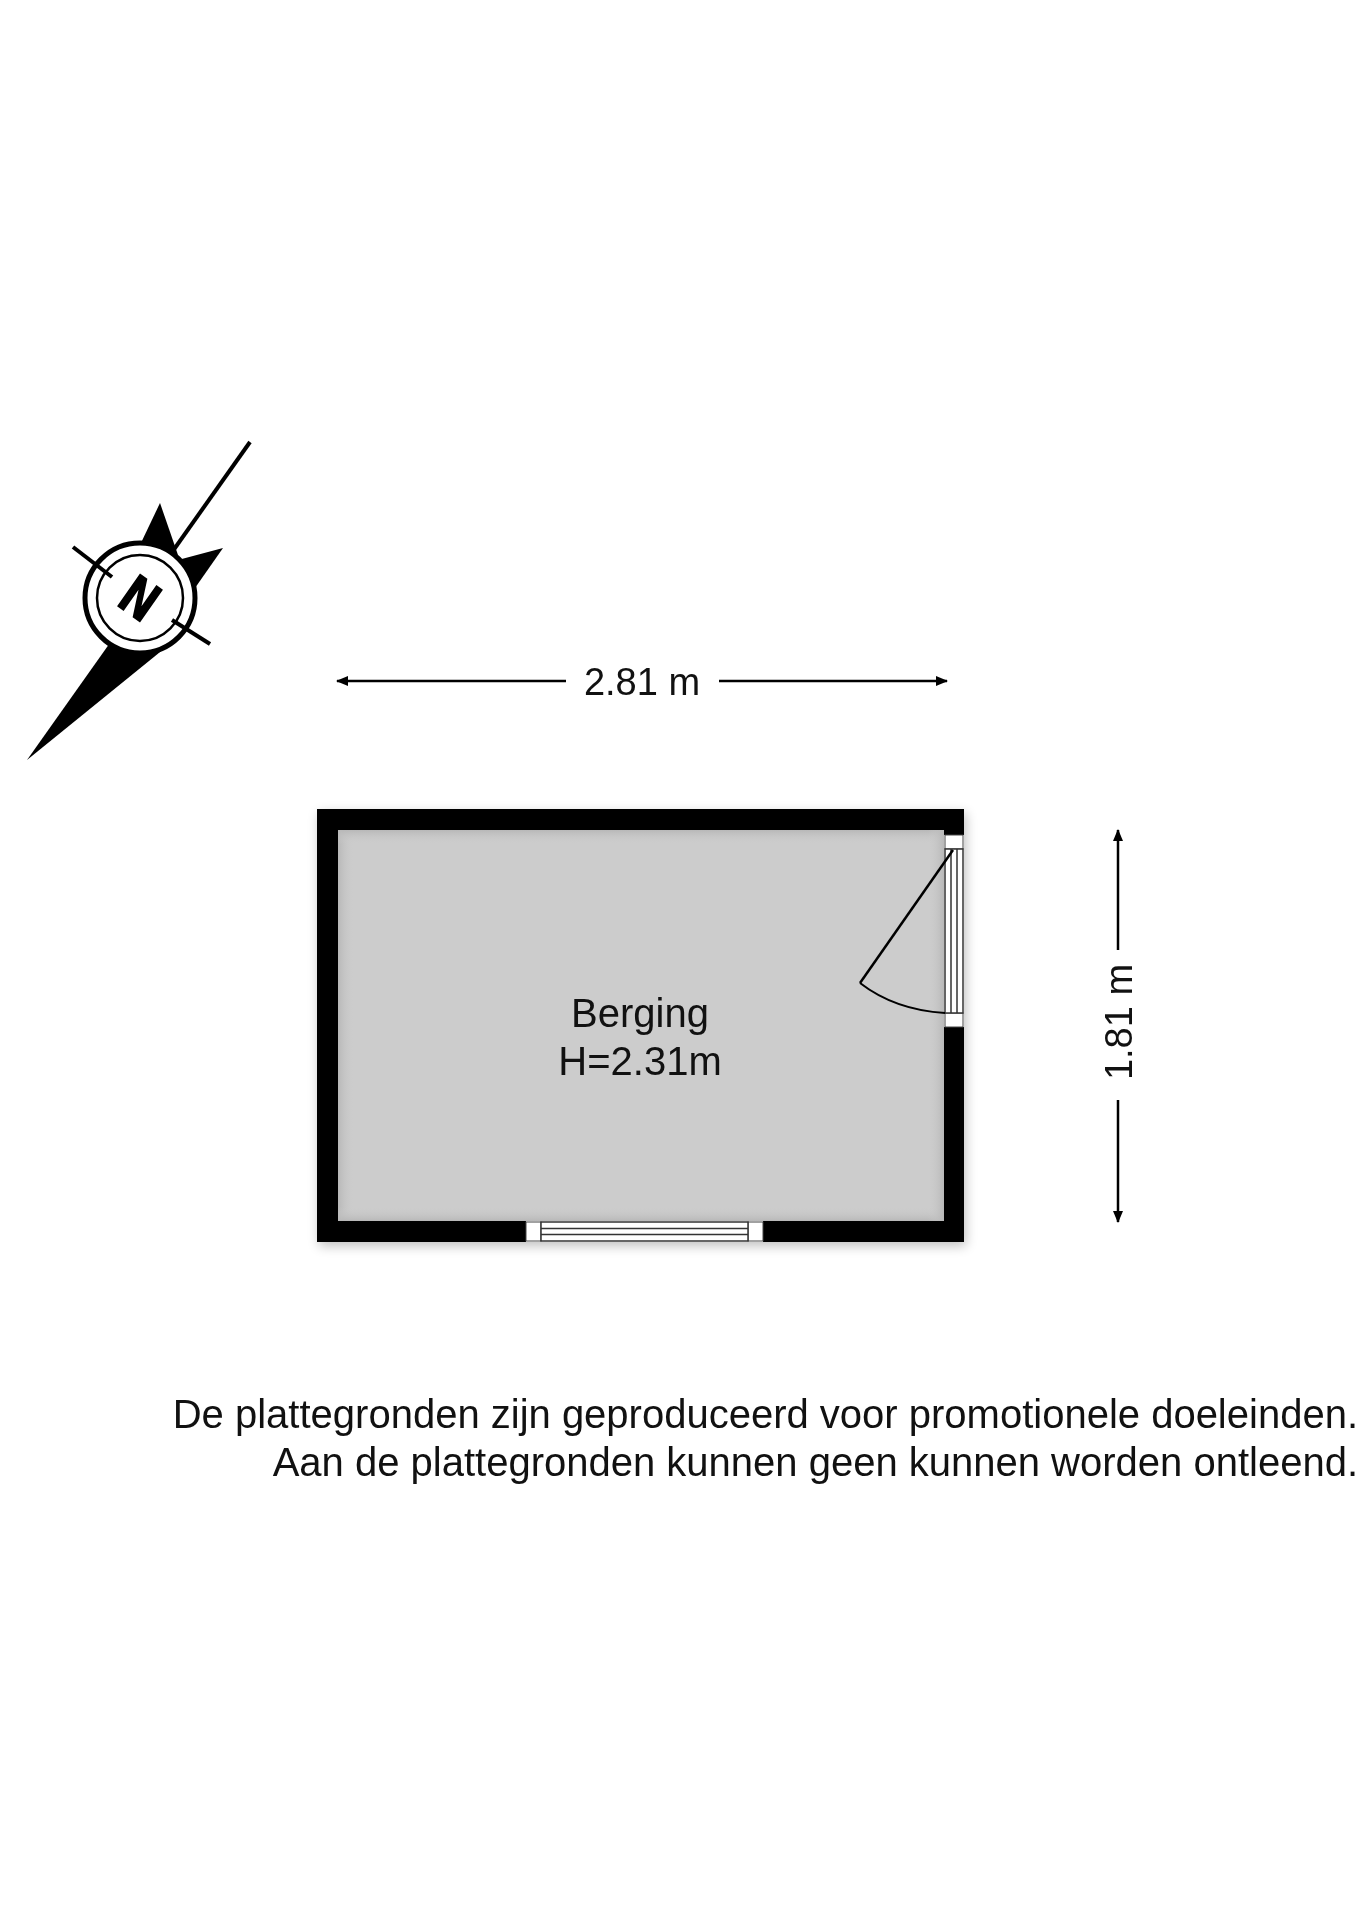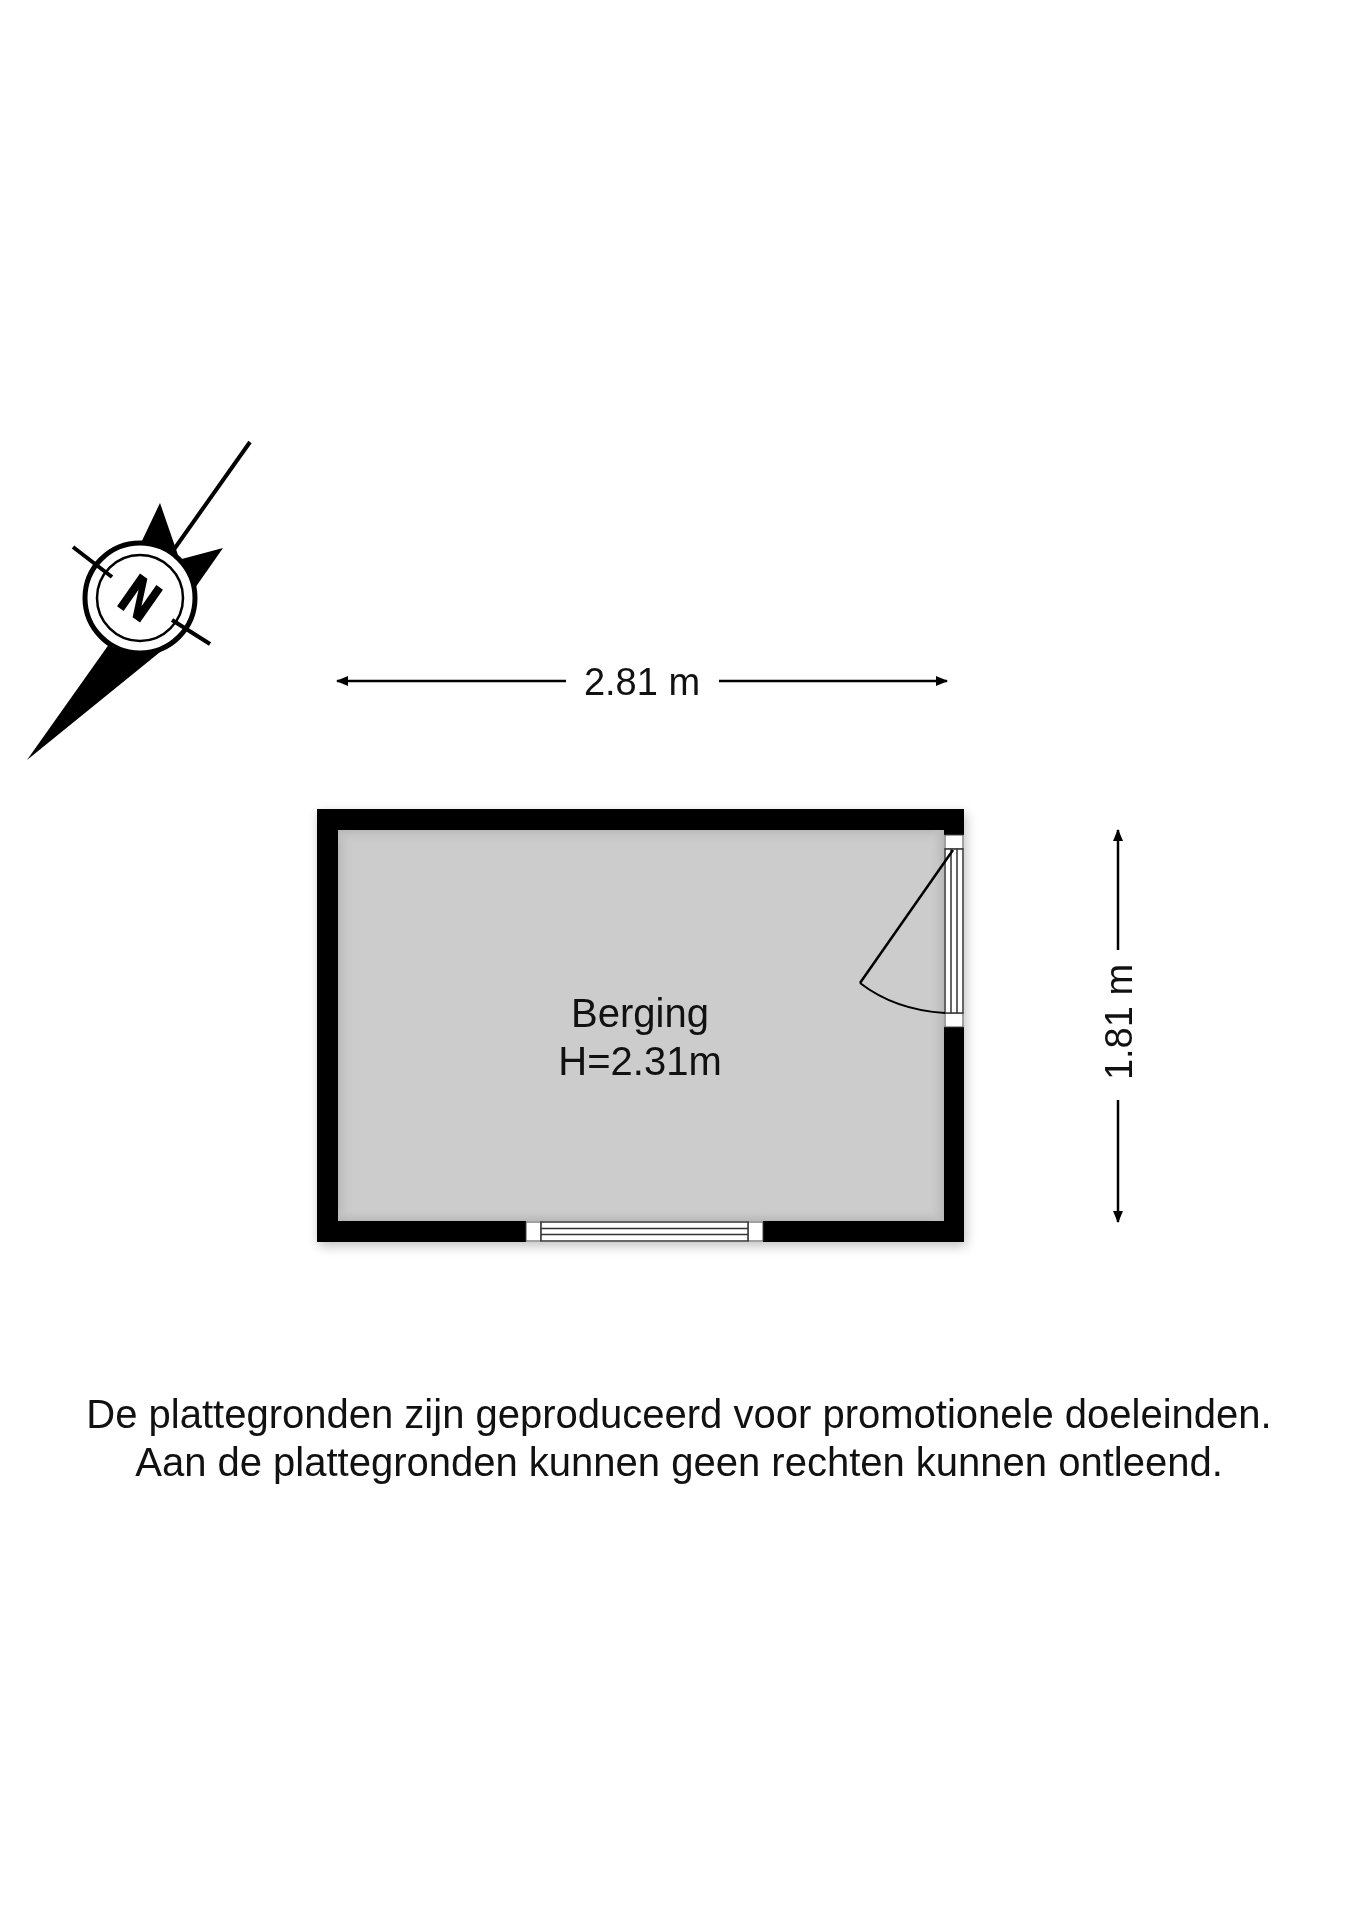--- a/index.html
+++ b/index.html
@@ -6,21 +6,21 @@
     body { width: 1358px; height: 1920px; position: relative; overflow: hidden;
            font-family: "Liberation Sans", sans-serif; color: #000; }
     svg.plan { position: absolute; left: 0; top: 0; }
     .room-label { font-family: "Liberation Sans", sans-serif; font-size: 40px; fill: #111; }
     .dim-label { font-family: "Liberation Sans", sans-serif; font-size: 38px; fill: #111; }
     .disclaimer {
       position: absolute; left: 0; width: 1358px; text-align: center;
       font-family: "Liberation Sans", sans-serif; font-size: 40px; line-height: 48px;
       color: #111; top: 1390px;
     }
-    .disclaimer div { white-space: nowrap; }
+    .disclaimer div { white-space: nowrap; text-align: right; }
   </style>
 </head>
 <body>
 
 <svg class="plan" width="1358" height="1920" viewBox="0 0 1358 1920" xmlns="http://www.w3.org/2000/svg">
   <defs>
     <marker id="arrowhead" markerWidth="12" markerHeight="10" refX="11" refY="5" orient="auto" markerUnits="userSpaceOnUse">
       <path d="M0,0 L12,5 L0,10 Z" fill="#000"></path>
     </marker>
     <marker id="arrowtail" markerWidth="12" markerHeight="10" refX="1" refY="5" orient="auto" markerUnits="userSpaceOnUse">
@@ -122,14 +122,14 @@
       <path d="M860,983 Q895,1010 945,1013" fill="none" stroke="#000" stroke-width="2"></path>
     </g>
 
     <text class="room-label" x="640" y="1027" text-anchor="middle">Berging</text>
     <text class="room-label" x="640" y="1075" text-anchor="middle">H=2.31m</text>
   </g>
 </svg>
 
 <div class="disclaimer">
   <div>De plattegronden zijn geproduceerd voor promotionele doeleinden.</div>
-  <div>Aan de plattegronden kunnen geen rechten kunnen ontleend.</div>
+  <div>Aan de plattegronden kunnen geen kunnen worden ontleend.</div>
 </div>
 
 </body></html>

